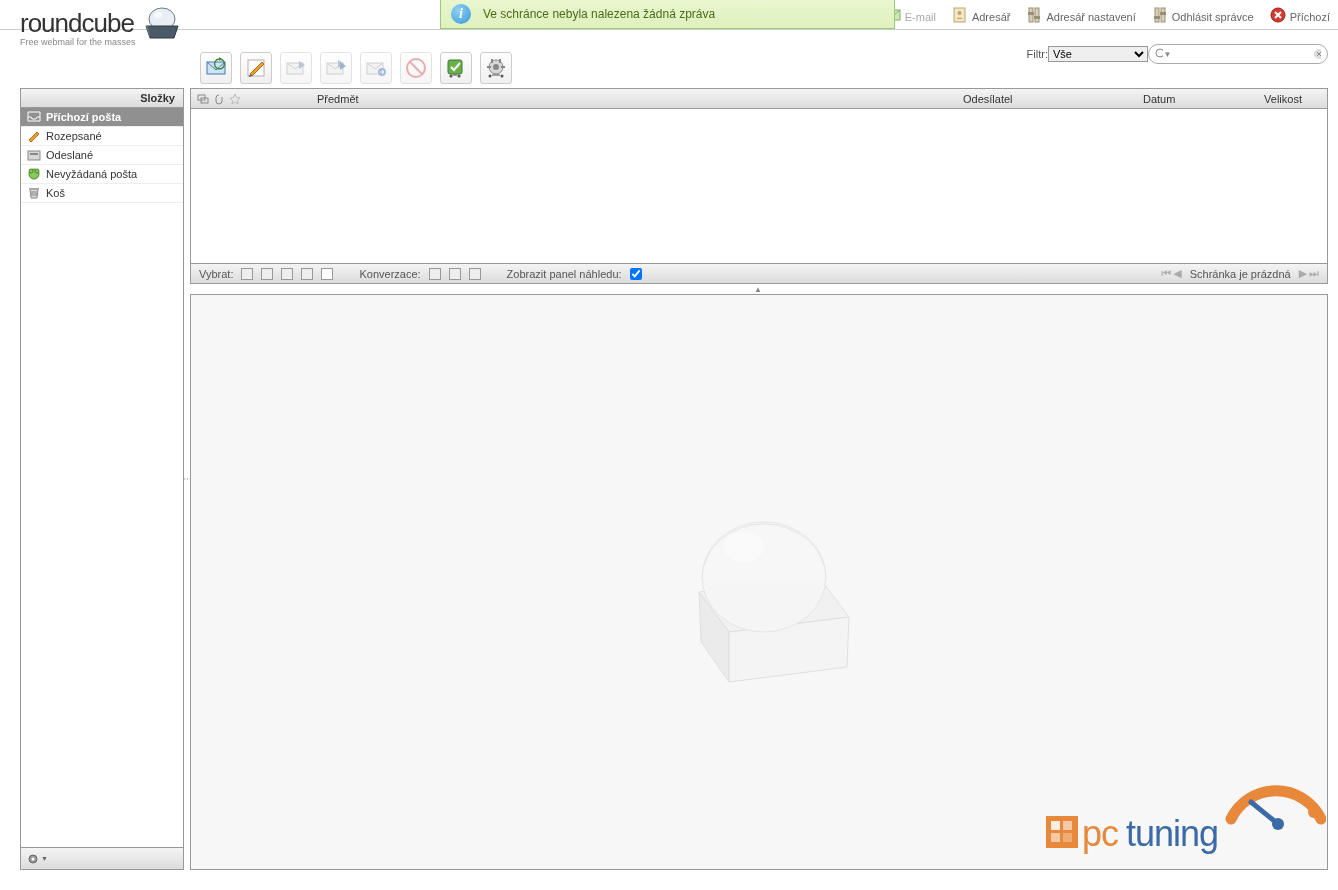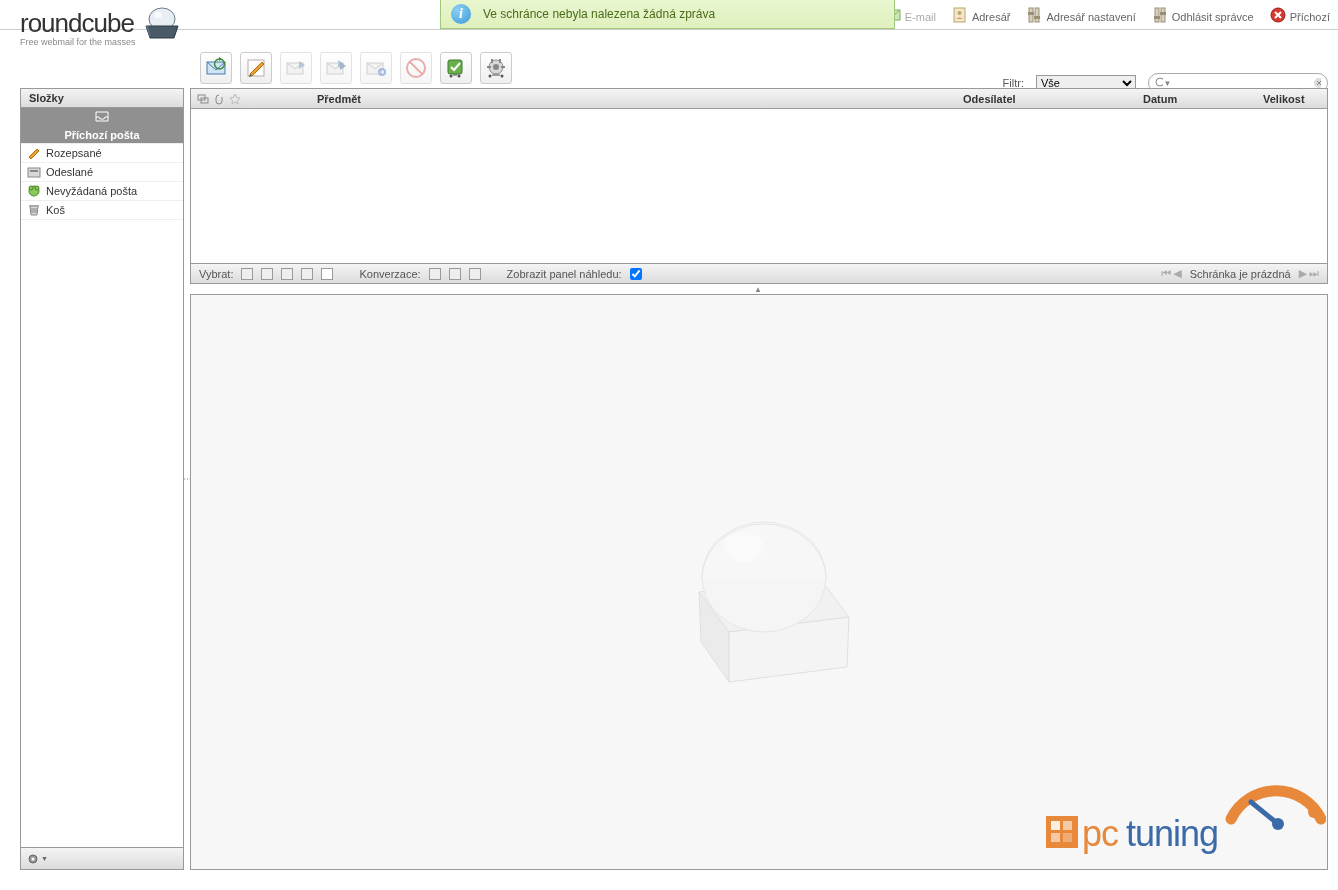--- a/index.html
+++ b/index.html
@@ -17,37 +17,37 @@
 .logo-area { position: absolute; left: 20px; top: 8px; display: flex; align-items: flex-start; }
 .logo-text { font-size: 26px; font-weight: 400; color: #333; letter-spacing: -1px; }
 .logo-sub { font-size: 9px; color: #888; margin-top: -2px; }
 
 
 .toolbar { position: absolute; left: 200px; top: 48px; height: 40px; display: flex; align-items: center; gap: 8px; }
 .tbtn { width: 32px; height: 32px; border: 1px solid #ccc; border-radius: 3px; background: linear-gradient(#fff, #efefef); display: flex; align-items: center; justify-content: center; cursor: pointer; }
 .tbtn.disabled { opacity: 0.55; }
 
 
-.filter-area { position: absolute; right: 10px; top: 73px; display: flex; align-items: center; gap: 12px; }
+.filter-area { position: absolute; right: 10px; top: 44px; display: flex; align-items: center; gap: 0; }
 .filter-area select { font-size: 11px; width: 100px; border: 1px solid #999; }
 .searchbox { width: 180px; height: 20px; border: 1px solid #aaa; border-radius: 10px; display: flex; align-items: center; padding: 0 6px; background: #fff; }
 .searchbox input { border: none; outline: none; flex: 1; font-size: 11px; }
 
 
-.sidebar { position: absolute; left: 20px; top: 88px; width: 164px; bottom: 20px; border: 1px solid #999; background: #1d4ed8; display: flex; flex-direction: column; }
+.sidebar { position: absolute; left: 20px; top: 88px; width: 164px; bottom: 20px; border: 1px solid #999; background: #1d4ed8; display: flex; flex-direction: column; text-align: right; }
 .sidebar-header { background: linear-gradient(#f4f4f4, #dcdcdc); border-bottom: 1px solid #999; padding: 3px 8px; font-weight: bold; color: #333; }
 .folder-list { flex: 1; background: #fff; }
 .folder-item { display: flex; align-items: center; padding: 2px 6px; border-bottom: 1px solid #eee; cursor: pointer; gap: 5px; }
-.folder-item.selected { background: #909090; color: #fff; font-weight: bold; flex-direction: column; }
+.folder-item.selected { background: #909090; color: #fff; font-weight: bold; }
 .folder-item .ficon { width: 14px; height: 14px; display: flex; align-items: center; justify-content: center; }
 .sidebar-footer { height: 22px; background: linear-gradient(#f4f4f4, #dcdcdc); border-top: 1px solid #999; display: flex; align-items: center; padding: 0 6px; }
 
 
 .msglist { position: absolute; left: 190px; right: 10px; top: 88px; height: 196px; border: 1px solid #999; background: #fff; display: flex; flex-direction: column; }
-.msg-header { background: linear-gradient(#f4f4f4, #dcdcdc); border-bottom: 1px solid #999; display: flex; align-items: center; height: 20px; font-weight: bold; color: #333; }
+.msg-header { background: linear-gradient(#f4f4f4, #dcdcdc); border-bottom: 1px solid #999; display: flex; align-items: center; height: 20px; font-weight: normal; color: #333; }
 .msg-header .col { padding: 0 6px; }
 .msg-header .col.subject { flex: 1; padding-left: 70px; text-align: left; }
 .msg-header .col.icons { width: 56px; display: flex; gap: 4px; padding-left: 6px; }
 .msg-header .col.sender { width: 180px; }
 .msg-header .col.date { width: 120px; }
 .msg-header .col.size { width: 70px; text-align: center; padding-right: 24px; }
 .msg-body { flex: 1; }
 .msg-footer { height: 20px; background: linear-gradient(#f4f4f4, #dcdcdc); border-top: 1px solid #999; display: flex; align-items: center; padding: 0 8px; gap: 8px; color: #555; }
 .msg-footer .spacer { flex: 1; }
 .tiny-icon { width: 12px; height: 12px; border: 1px solid #999; background: #eee; display: inline-block; }

